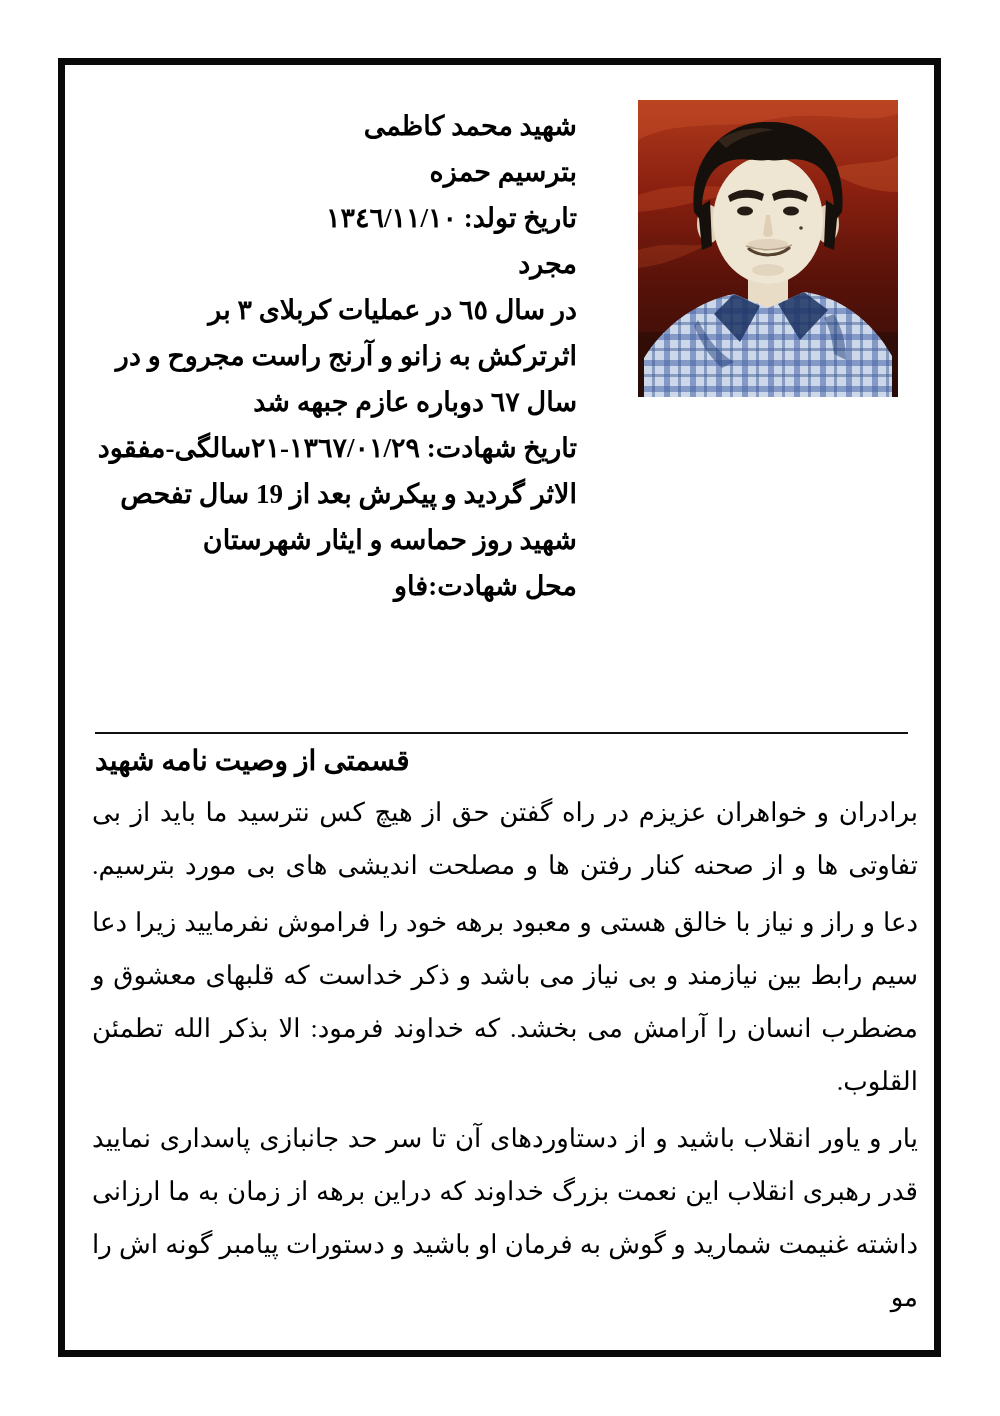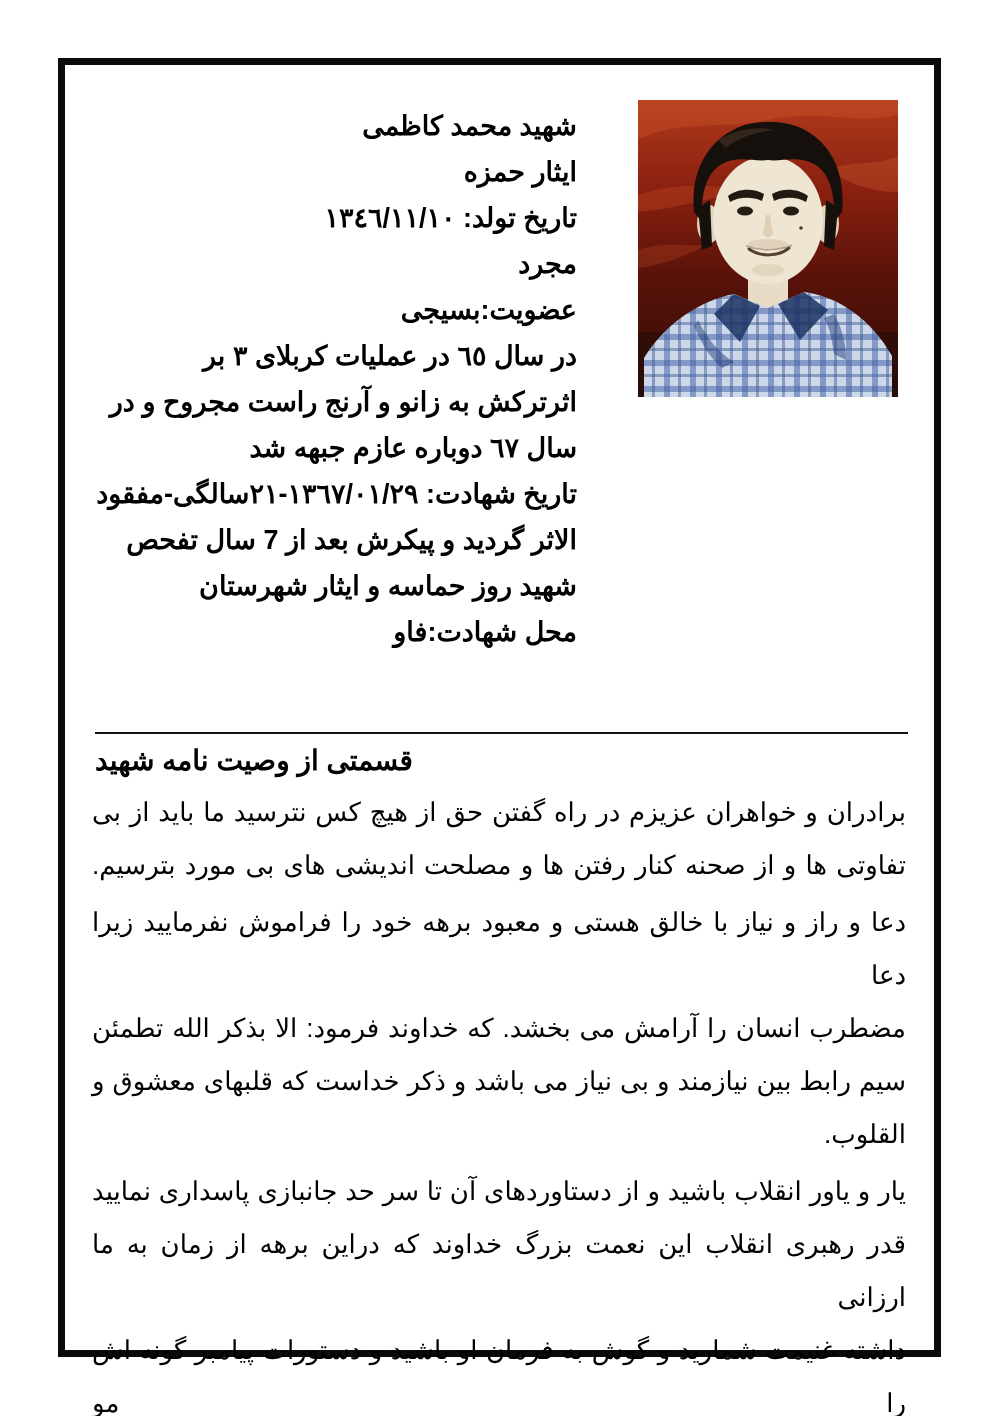--- a/index.html
+++ b/index.html
@@ -1,18 +1,18 @@
 <!DOCTYPE html>
 <html lang="fa"><head>
 <meta charset="utf-8">
 <style>
   html,body { margin:0; padding:0; background:#ffffff; }
   .page {
     position:relative; width:1000px; height:1416px; background:#ffffff;
-    font-family:Liberation Sans, sans-serif; color:#000; overflow:hidden;
+    font-family:Liberation Serif, serif; color:#000; overflow:hidden;
   }
   .frame {
     position:absolute; left:58px; top:58px; width:883px; height:1299px;
     border:7px solid #0a0a0a; box-sizing:border-box; background:#ffffff;
   }
   .photo {
     position:absolute; left:638px; top:100px; width:260px; height:297px;
   }
   .photo svg { display:block; width:100%; height:100%; }
   .info {
@@ -25,21 +25,21 @@
     background:#111;
   }
   .will-heading {
     position:absolute; left:95px; top:744px; width:813px;
     direction:rtl; text-align:left; font-weight:bold; font-size:28px;
   }
   .will-body {
     position:absolute; left:92px; top:786px; width:826px;
     direction:rtl; font-size:26px;
   }
-  .will-body .para { margin:0 12px 4px 0; }
+  .will-body .para { margin:0 0 4px 0; }
   .will-body .tline {
     line-height:53px; text-align:justify; text-align-last:justify;
   }
   .will-body .tline.endline { text-align:center; text-align-last:right; }
 </style>
 </head>
 <body>
 
 <div class="page">
   <div class="frame"></div>
@@ -99,46 +99,45 @@
         <path d="M56,112 C50,52 92,20 130,22 C170,20 210,50 204,112 L196,122 C198,88 188,70 176,64 C158,55 144,62 130,60 C116,62 100,55 84,64 C72,70 62,88 64,122 Z" fill="#15100c"></path>
         <path d="M60,108 L72,100 L74,146 L64,150 Z" fill="#15100c"></path>
         <path d="M200,108 L188,100 L186,146 L196,150 Z" fill="#15100c"></path>
         <path d="M80,40 C100,28 120,26 136,30 C118,32 100,38 88,48 Z" fill="#4a3326" opacity="0.6"></path>
       </g>
     </svg>
   </div>
 
   <div class="info">
       <div class="tline">شهید محمد کاظمی</div>
-      <div class="tline">ایثار حمزه</div>
+      <div class="tline">بترسیم حمزه</div>
       <div class="tline">تاریخ تولد: ١٣٤٦/١١/١٠</div>
       <div class="tline">مجرد</div>
-      <div class="tline">عضویت:بسیجی</div>
       <div class="tline">در سال ٦٥ در عملیات کربلای ٣ بر</div>
       <div class="tline">اثرترکش به زانو و آرنج راست مجروح و در</div>
       <div class="tline">سال ٦٧ دوباره عازم جبهه شد</div>
       <div class="tline">تاریخ شهادت: ١٣٦٧/٠١/٢٩-٢١سالگی-مفقود</div>
-      <div class="tline">الاثر گردید و پیکرش بعد از 7 سال تفحص</div>
+      <div class="tline">الاثر گردید و پیکرش بعد از 19 سال تفحص</div>
       <div class="tline">شهید روز حماسه و ایثار شهرستان</div>
       <div class="tline">محل شهادت:فاو</div>
     </div>
 
   <div class="divider"></div>
 
   <div class="will-heading">قسمتی از وصیت نامه شهید</div>
 
   <div class="will-body">
     <div class="para">
         <div class="tline">برادران و خواهران عزیزم در راه گفتن حق از هیچ کس نترسید ما باید از بی</div>
         <div class="tline">تفاوتی ها و از صحنه کنار رفتن ها و مصلحت اندیشی های بی مورد بترسیم.</div>
       </div>
     <div class="para">
         <div class="tline">دعا و راز و نیاز با خالق هستی و معبود برهه خود را فراموش نفرمایید زیرا دعا</div>
+        <div class="tline">سیم رابط بین نیازمند و بی نیاز می باشد و ذکر خداست که قلبهای معشوق و</div>
         <div class="tline">مضطرب انسان را آرامش می بخشد. که خداوند فرمود: الا بذکر الله تطمئن</div>
-        <div class="tline">سیم رابط بین نیازمند و بی نیاز می باشد و ذکر خداست که قلبهای معشوق و</div>
         <div class="tline endline">القلوب.</div>
       </div>
     <div class="para">
         <div class="tline">یار و یاور انقلاب باشید و از دستاوردهای آن تا سر حد جانبازی پاسداری نمایید</div>
         <div class="tline">قدر رهبری انقلاب این نعمت بزرگ خداوند که دراین برهه از زمان به ما ارزانی</div>
         <div class="tline">داشته غنیمت شمارید و گوش به فرمان او باشید و دستورات پیامبر گونه اش را مو</div>
       </div>
   </div>
 </div>
 

